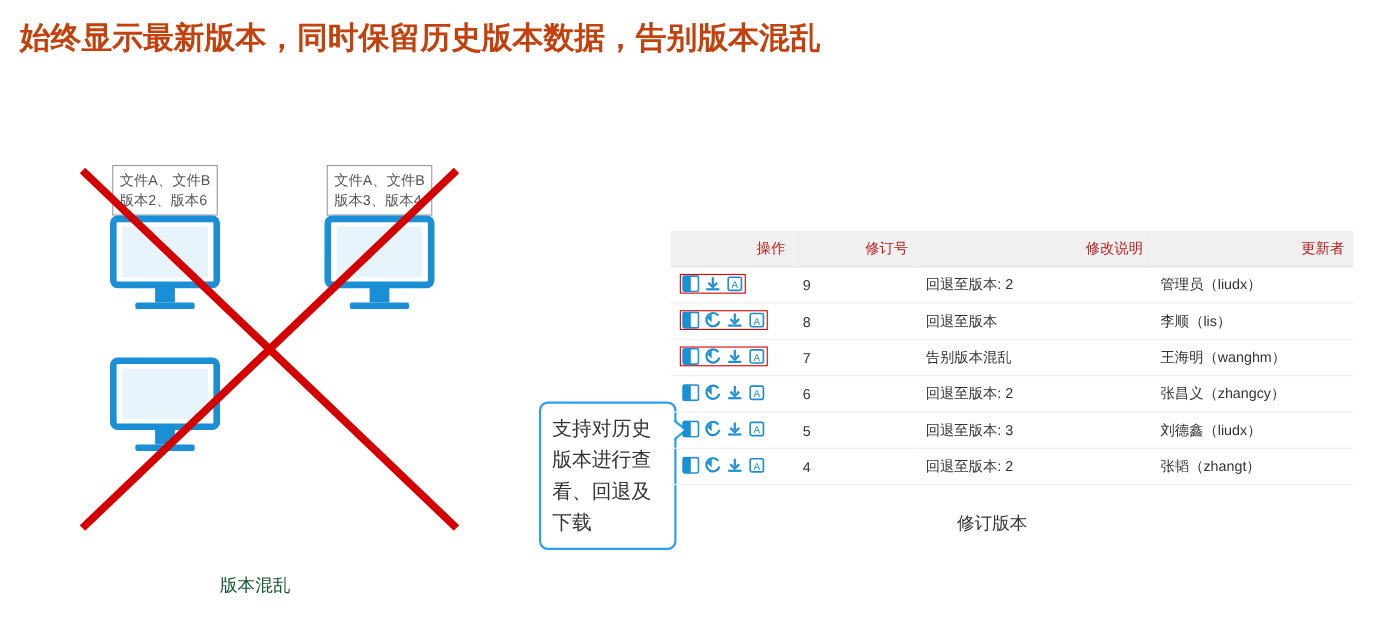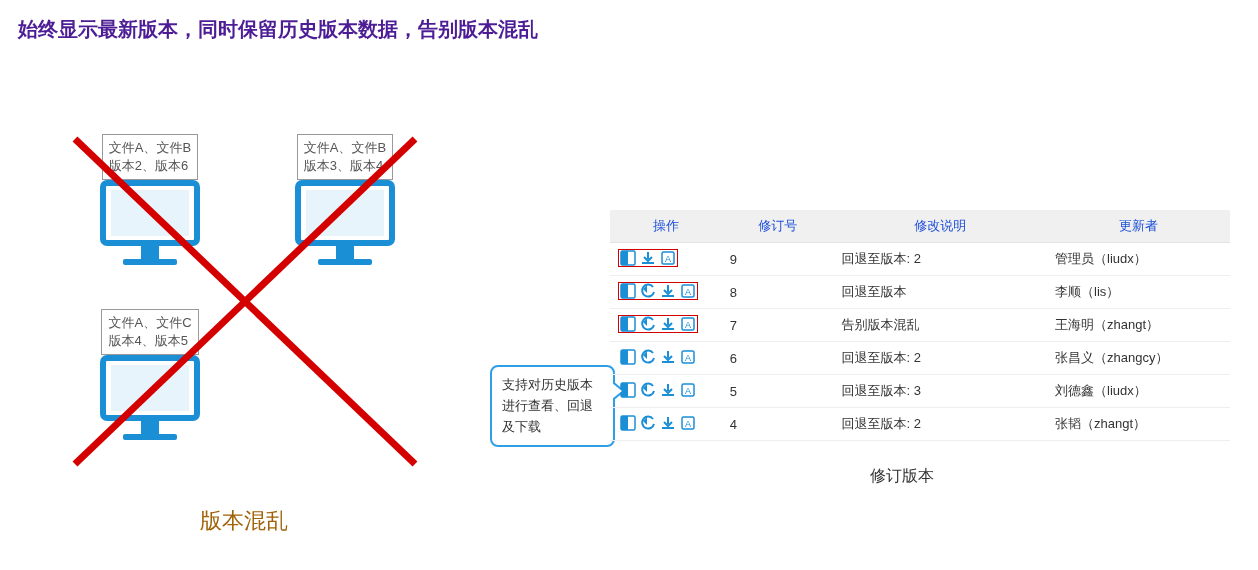--- a/index.html
+++ b/index.html
@@ -7,30 +7,30 @@
       font-family: "Microsoft YaHei", "PingFang SC", sans-serif;
       width: 1258px;
       height: 570px;
       background: #fff;
       position: relative;
     }
     .headline {
       position: absolute;
       left: 18px;
       top: 16px;
-      font-size: 20px;
+      font-size: 28px;
       font-weight: bold;
-      color: #4c1d95;
+      color: #c2410c;
     }
 
     
     .chaos-panel {
       position: absolute;
       left: 70px;
-      top: 134px;
+      top: 150px;
       width: 360px;
       height: 360px;
     }
     .monitor-grid {
       position: relative;
       width: 100%;
       height: 330px;
     }
     .station {
       position: absolute;
@@ -62,42 +62,42 @@
       top: 0;
       width: 370px;
       height: 350px;
       pointer-events: none;
     }
 
     .chaos-caption {
       position: absolute;
       left: 130px;
       top: 372px;
-      font-size: 22px;
-      color: #a16207;
+      font-size: 16px;
+      color: #14532d;
     }
 
     
     .version-panel {
       position: absolute;
       left: 610px;
       top: 210px;
       width: 620px;
     }
     table.version-table {
       border-collapse: collapse;
       width: 100%;
       font-size: 13px;
       color: #333;
     }
     .version-table thead th {
       background: #f0f0f0;
       font-weight: normal;
-      color: #1d4ed8;
-      text-align: center;
+      color: #b91c1c;
+      text-align: right;
       padding: 7px 8px;
       border-bottom: 1px solid #e2e2e2;
     }
     .version-table tbody td {
       padding: 6px 8px;
       border-bottom: 1px solid #eee;
       vertical-align: middle;
     }
     .col-ops { width: 110px; }
     .col-rev { width: 110px; }
@@ -125,21 +125,21 @@
 
     
     .callout {
       position: absolute;
       left: 490px;
       top: 365px;
       width: 125px;
       border: 2px solid #2e9fe6;
       border-radius: 8px;
       background: #fff;
-      font-size: 13px;
+      font-size: 18px;
       color: #333;
       padding: 8px 10px;
       line-height: 1.6;
     }
     .callout::after {
       content: "";
       position: absolute;
       right: -12px;
       top: 14px;
       width: 0; height: 0;
@@ -198,24 +198,20 @@
       <div class="monitor">
         <svg width="110" height="95" viewBox="0 0 110 95">
           <rect x="8" y="5" width="94" height="60" rx="4" fill="none" stroke="#1b8fd6" stroke-width="6"></rect>
           <rect x="16" y="12" width="78" height="46" fill="#e8f4fb"></rect>
           <rect x="46" y="65" width="18" height="16" fill="#1b8fd6"></rect>
           <rect x="28" y="81" width="54" height="6" rx="2" fill="#1b8fd6"></rect>
         </svg>
       </div>
     </div>
     <div class="station bl">
-      <div class="label-box">
-        <span>文件A、文件C</span><br>
-        <span>版本4、版本5</span>
-      </div>
       <div class="monitor">
         <svg width="110" height="95" viewBox="0 0 110 95">
           <rect x="8" y="5" width="94" height="60" rx="4" fill="none" stroke="#1b8fd6" stroke-width="6"></rect>
           <rect x="16" y="12" width="78" height="46" fill="#e8f4fb"></rect>
           <rect x="46" y="65" width="18" height="16" fill="#1b8fd6"></rect>
           <rect x="28" y="81" width="54" height="6" rx="2" fill="#1b8fd6"></rect>
         </svg>
       </div>
     </div>
 
@@ -322,21 +318,21 @@
               </span>
               <span class="op-icon">
                 <svg viewBox="0 0 16 16">
                   <rect x="2" y="2" width="12" height="12" rx="1.5" fill="none" stroke="#1b8fd6" stroke-width="1.5"></rect>
                   <text x="8" y="12" text-anchor="middle" font-size="9" fill="#1b8fd6" font-family="sans-serif">A</text>
                 </svg>
               </span>
             </span></td>
           <td class="col-rev">7</td>
           <td class="col-desc">告别版本混乱</td>
-          <td class="col-up">王海明（zhangt）</td>
+          <td class="col-up">王海明（wanghm）</td>
         </tr>
         <tr>
           <td class="col-ops"><span class="op-icons">
               <span class="op-icon">
                 <svg viewBox="0 0 16 16">
                   <rect x="1" y="1" width="14" height="14" rx="1.5" fill="none" stroke="#1b8fd6" stroke-width="1.5"></rect>
                   <rect x="1" y="1" width="7" height="14" fill="#1b8fd6"></rect>
                 </svg>
               </span>
               <span class="op-icon">

